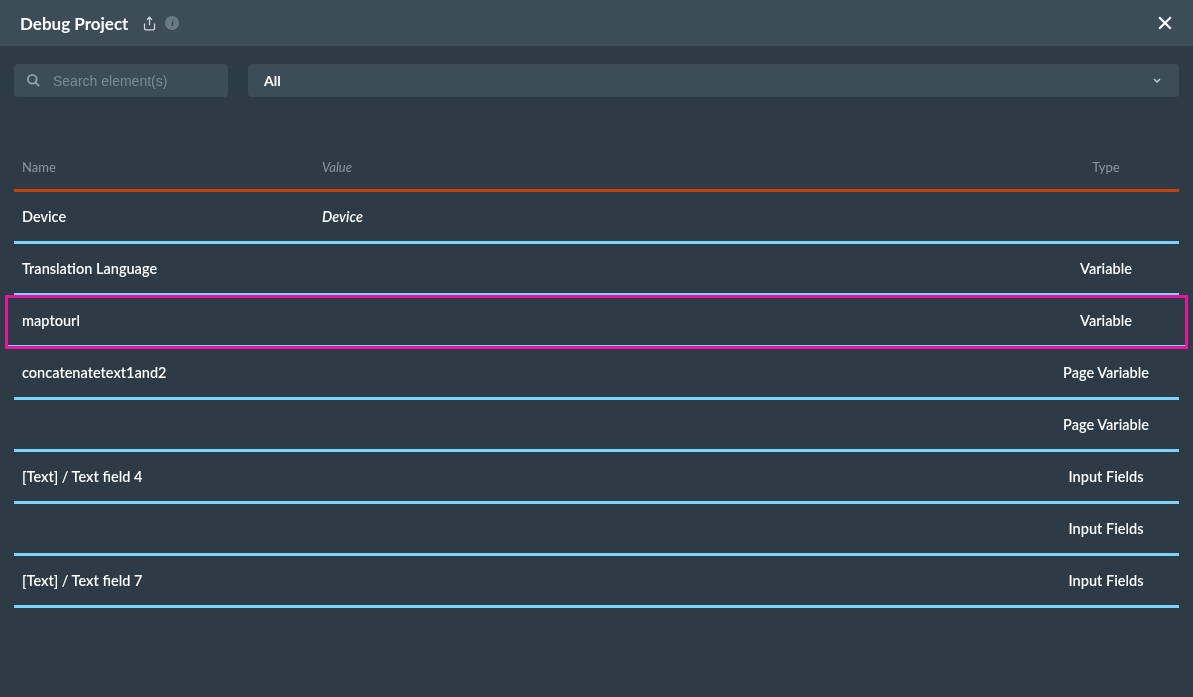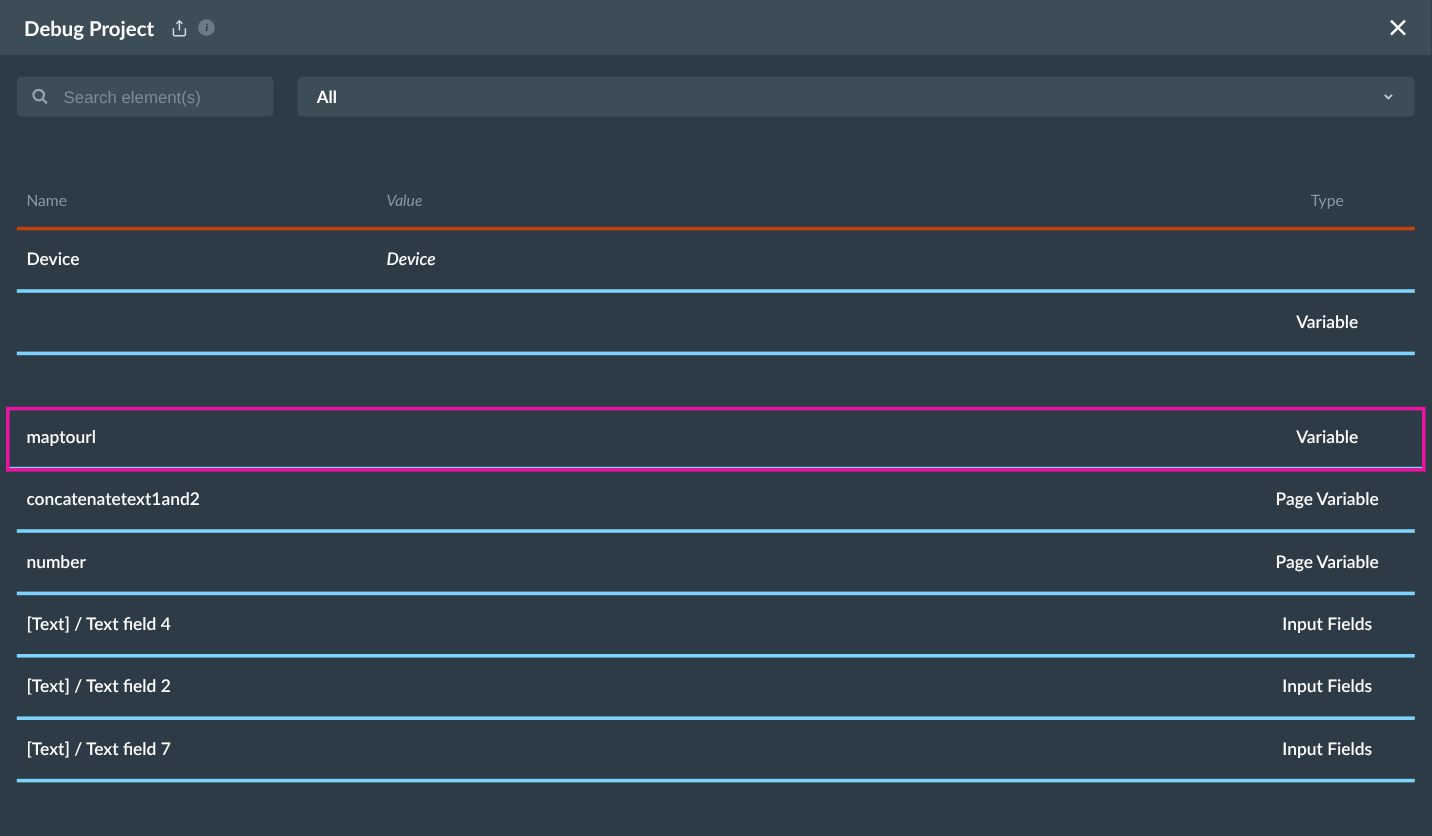--- a/index.html
+++ b/index.html
@@ -144,21 +144,20 @@
     align-items: center;
     min-height: 52px;
   }
   .highlighted {
     outline: 3px solid #e815a3;
     outline-offset: -2px;
     margin-left: -8px;
     margin-right: -8px;
     padding-left: 16px;
     padding-right: 16px;
-    margin-top: 44px;
   }
 </style>
 </head>
 <body>
 
 <div class="header">
   <span class="header-title">Debug Project</span>
   <span class="share-icon">
     <svg width="15" height="15" viewBox="0 0 24 24" fill="none" stroke="currentColor" stroke-width="2">
       <path d="M4 12v8a2 2 0 0 0 2 2h12a2 2 0 0 0 2-2v-8"></path>
@@ -201,45 +200,44 @@
     <div class="col-value">Value</div>
     <div class="col-type">Type</div>
   </div>
   <div id="rows-container">
       <div class="table-row">
         <div class="col-name">Device</div>
         <div class="col-value">Device</div>
         <div class="col-type"></div>
       </div>
       <div class="table-row">
+        <div class="col-name">Translation Language</div>
         <div class="col-value"></div>
         <div class="col-type">Variable</div>
       </div>
       <div class="table-row highlighted">
         <div class="col-name">maptourl</div>
         <div class="col-value"></div>
         <div class="col-type">Variable</div>
       </div>
       <div class="table-row">
         <div class="col-name">concatenatetext1and2</div>
         <div class="col-value"></div>
         <div class="col-type">Page Variable</div>
       </div>
       <div class="table-row">
-        <div class="col-name">number</div>
         <div class="col-value"></div>
         <div class="col-type">Page Variable</div>
       </div>
       <div class="table-row">
         <div class="col-name">[Text] / Text field 4</div>
         <div class="col-value"></div>
         <div class="col-type">Input Fields</div>
       </div>
       <div class="table-row">
-        <div class="col-name">[Text] / Text field 2</div>
         <div class="col-value"></div>
         <div class="col-type">Input Fields</div>
       </div>
       <div class="table-row">
         <div class="col-name">[Text] / Text field 7</div>
         <div class="col-value"></div>
         <div class="col-type">Input Fields</div>
       </div>
     </div>
 </div>

